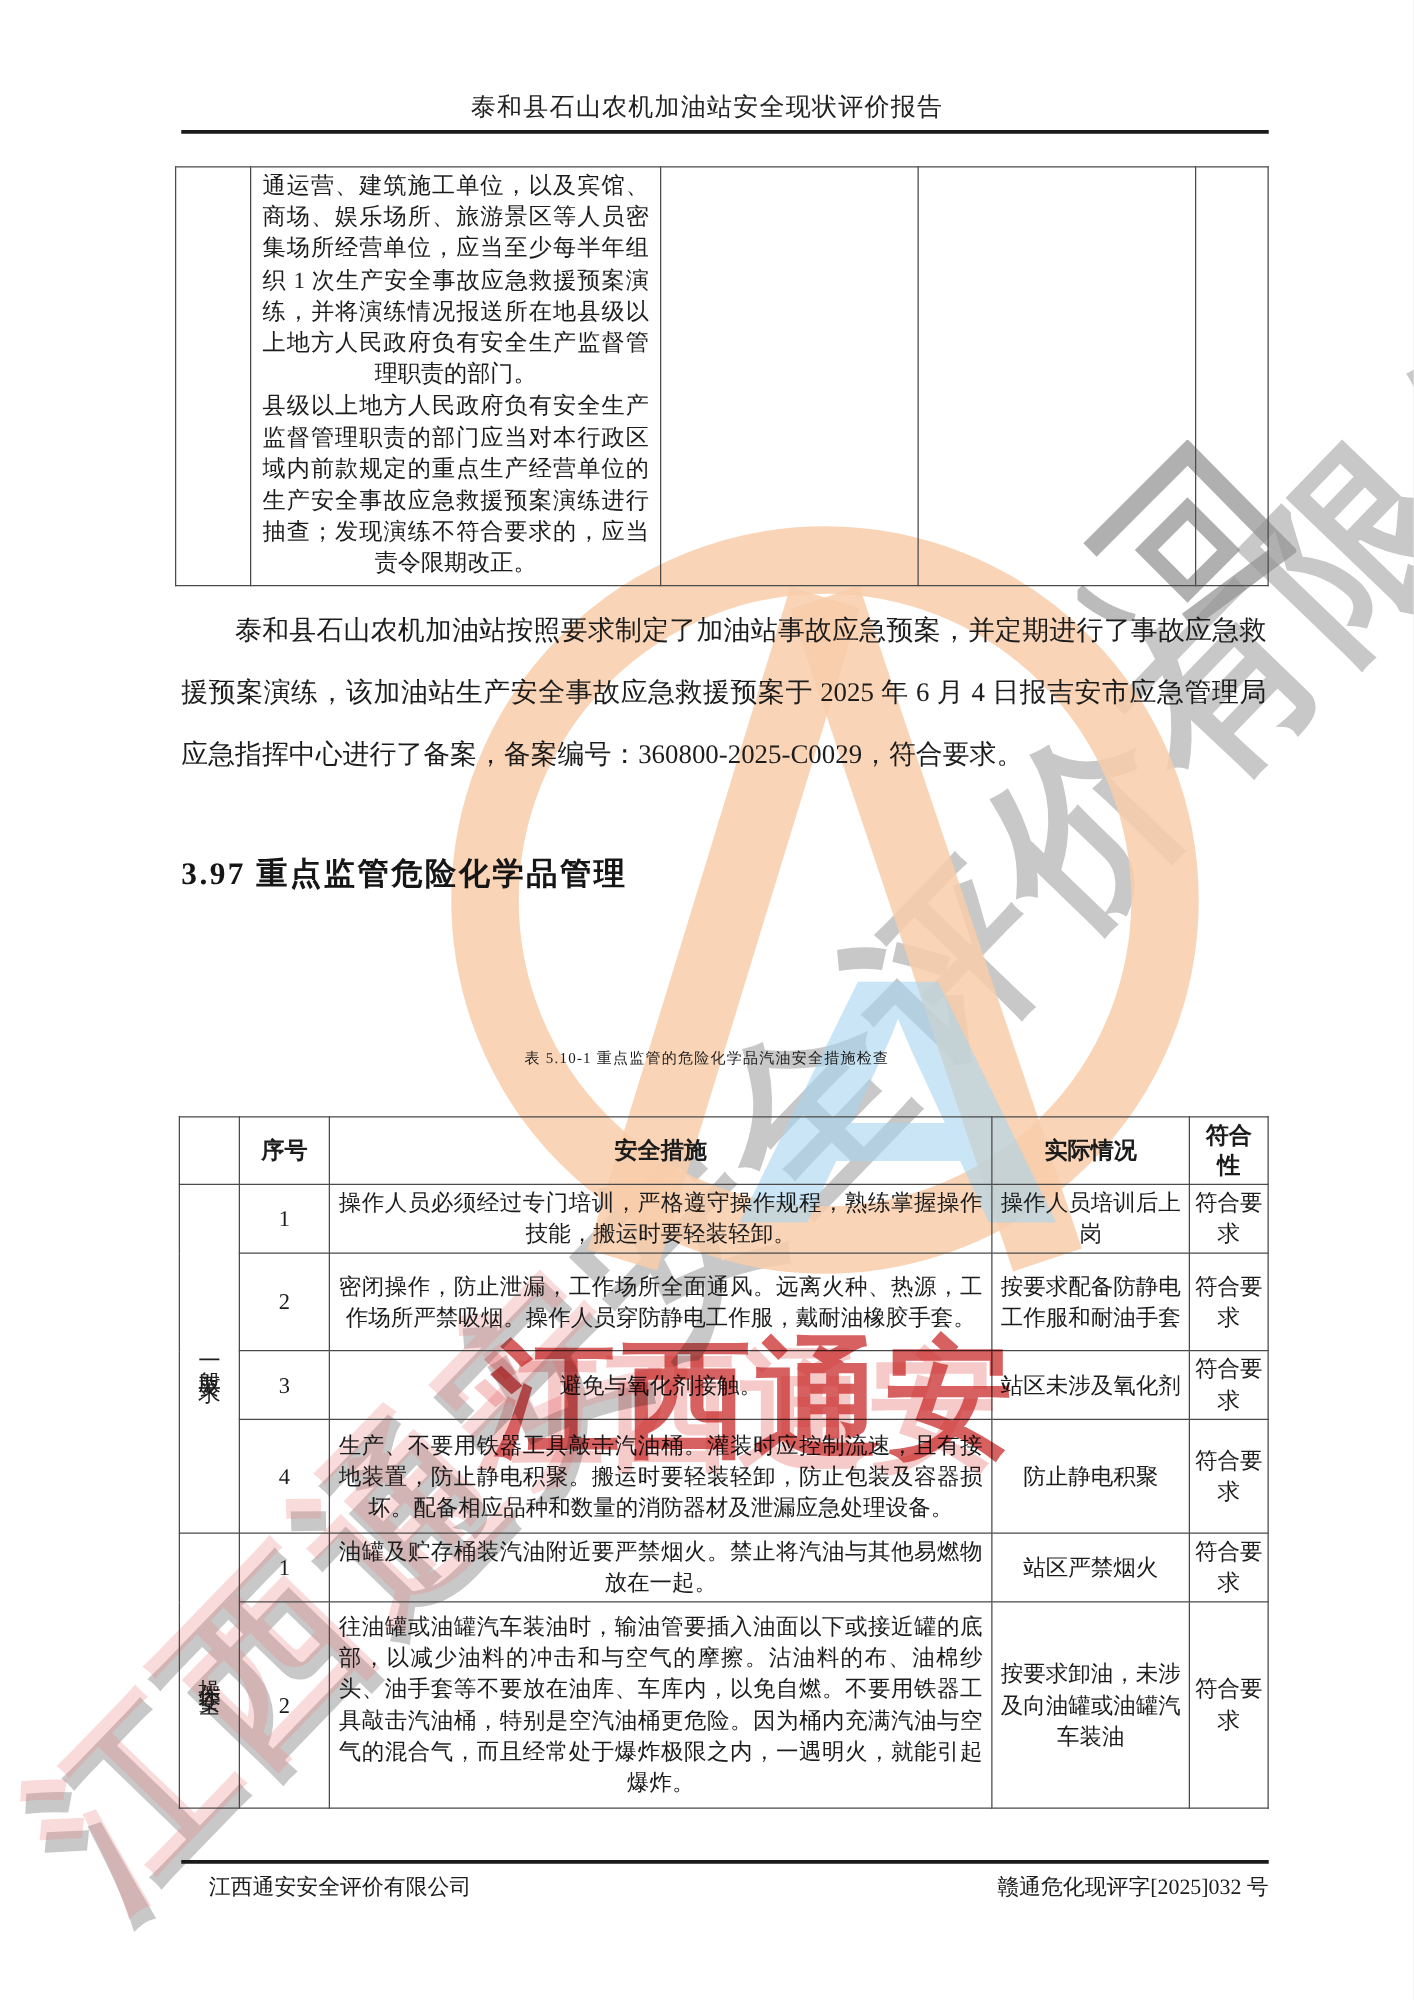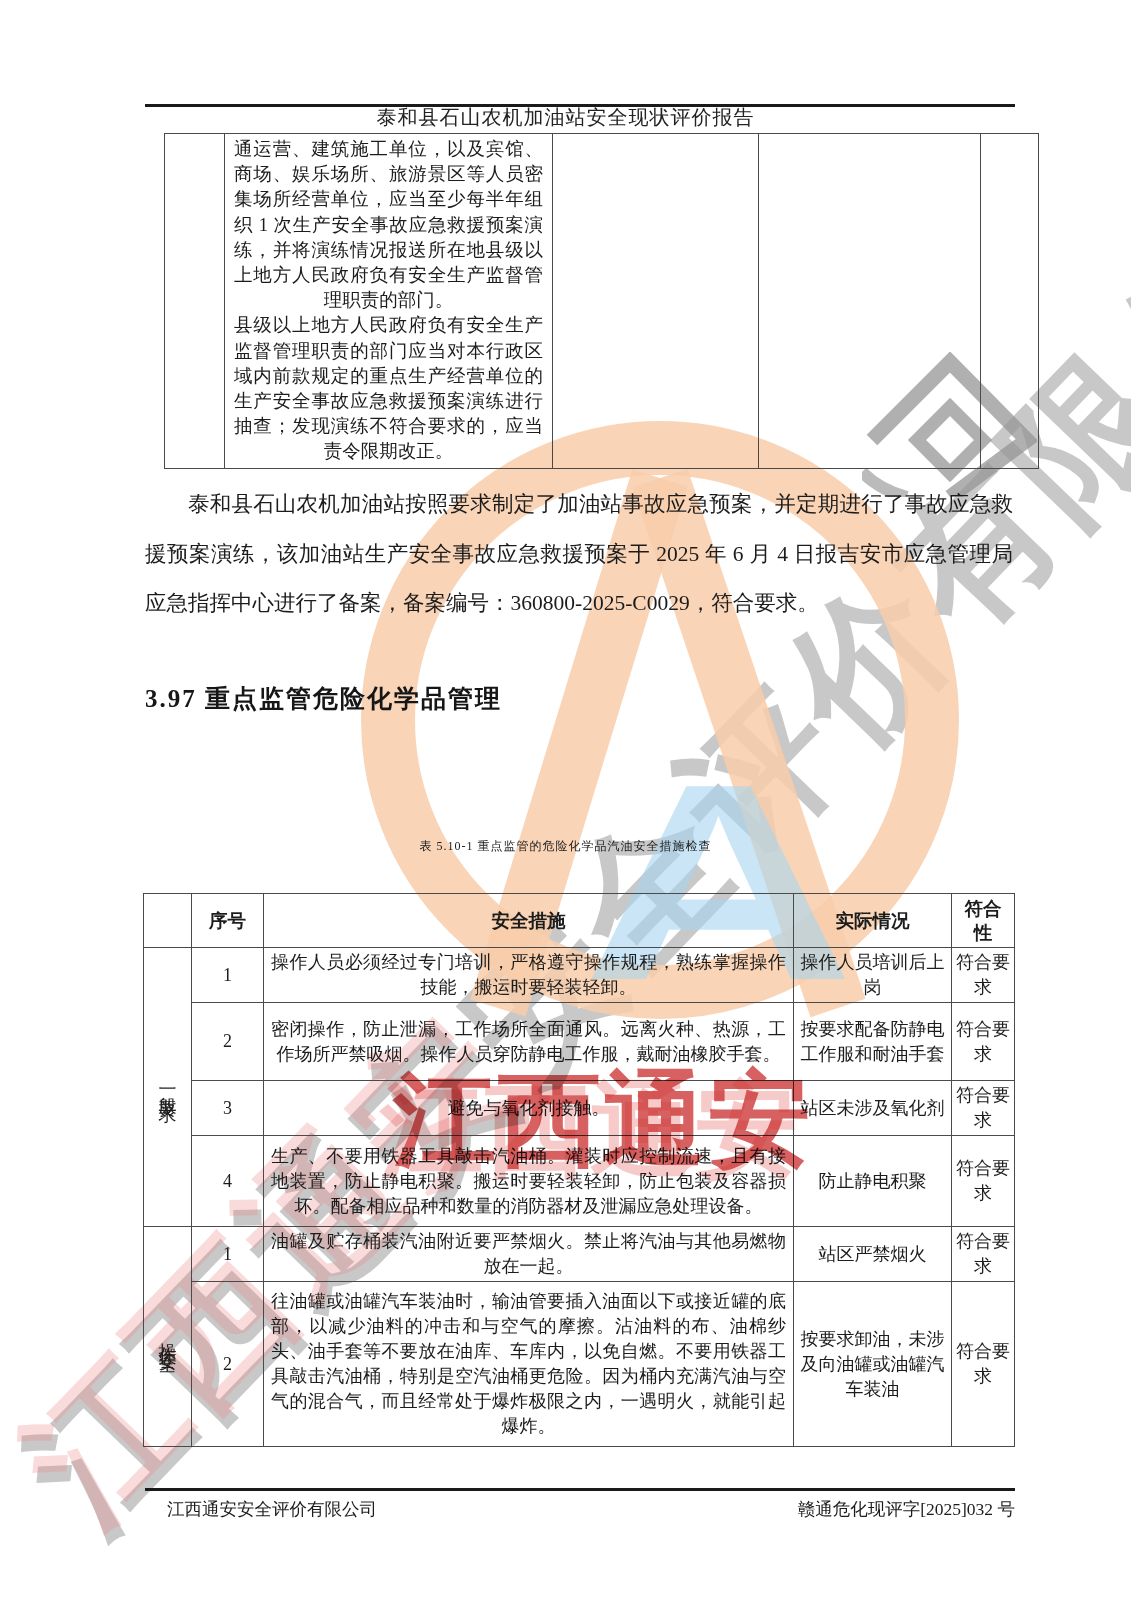--- a/index.html
+++ b/index.html
@@ -42,33 +42,33 @@
     font-weight:bold;
     color:rgba(204,51,51,0.78);
     text-shadow:-13px 11px 0 rgba(240,158,158,0.55);
     mix-blend-mode:multiply;
     white-space:nowrap;
   }
   
   .content{position:absolute;inset:0;z-index:1;}
   .doc-title{
     position:absolute;left:0;top:72px;width:100%;
-    text-align:center;font-size:20px;letter-spacing:1px;color:#222;margin-top:32px;
+    text-align:center;font-size:20px;letter-spacing:1px;color:#222;
   }
   .rule{
     position:absolute;left:145px;width:870px;height:3px;background:#1a1a1a;
   }
   .rule-top{top:104px;}
   .rule-bottom{top:1488px;}
 
   table{border-collapse:collapse;table-layout:fixed;}
   td,th{border:1px solid #4a4a4a;}
 
   
-  .ttable{position:absolute;left:140px;top:133px;width:874px;margin-left:24px;}
+  .ttable{position:absolute;left:140px;top:133px;width:874px;}
   .ttable td{vertical-align:top;padding:3px 9px;}
   .ttable .cell-text p{
     margin:0;font-size:18.5px;line-height:25.2px;
     text-align:justify;text-align-last:center;
   }
 
   
   .para{
     position:absolute;left:145px;width:868px;
     font-size:21.5px;line-height:49.5px;

